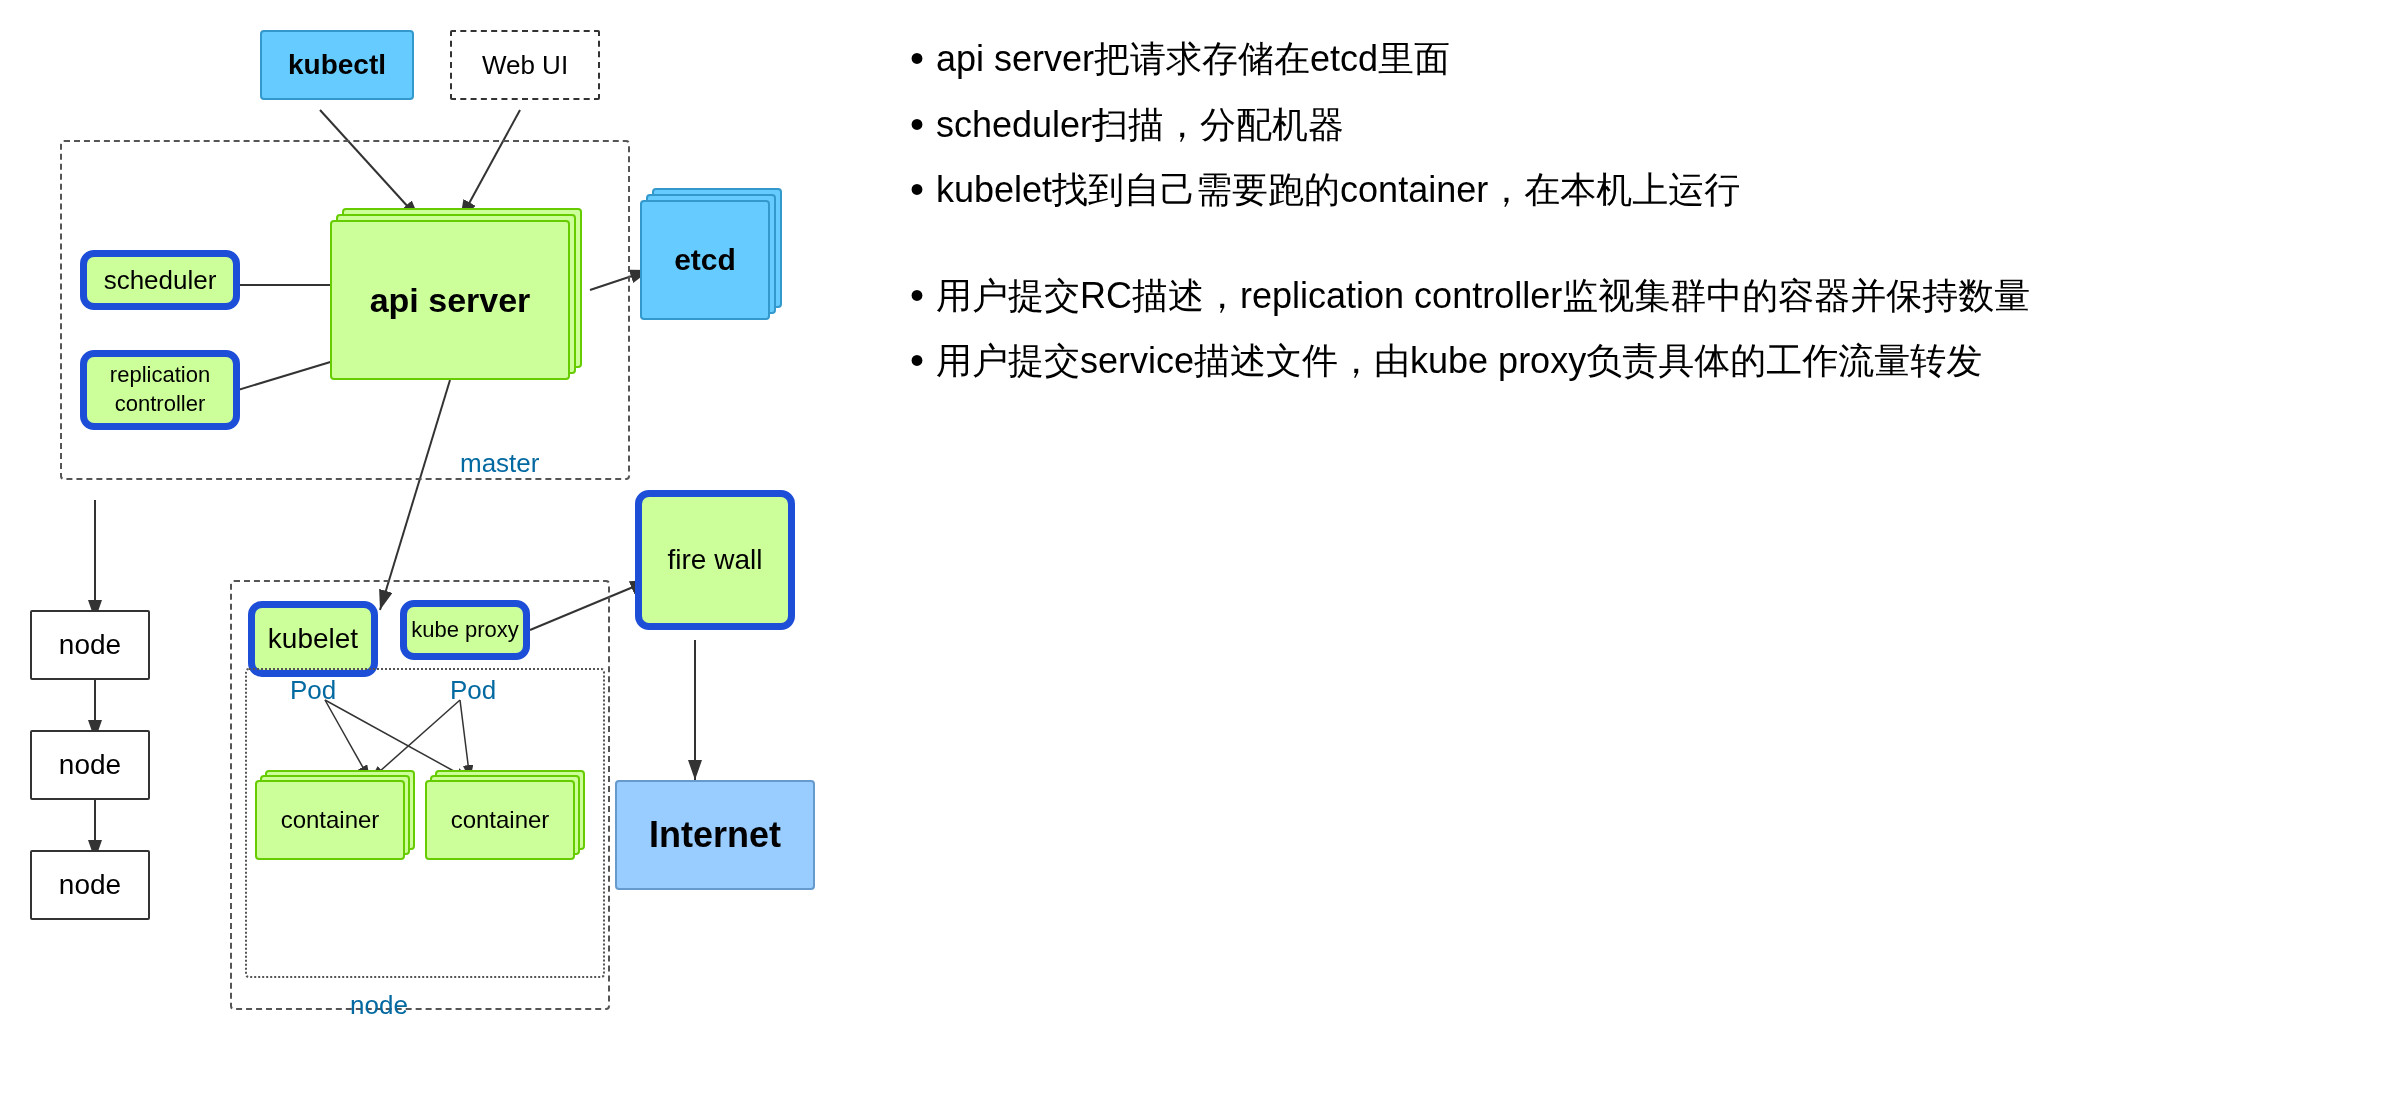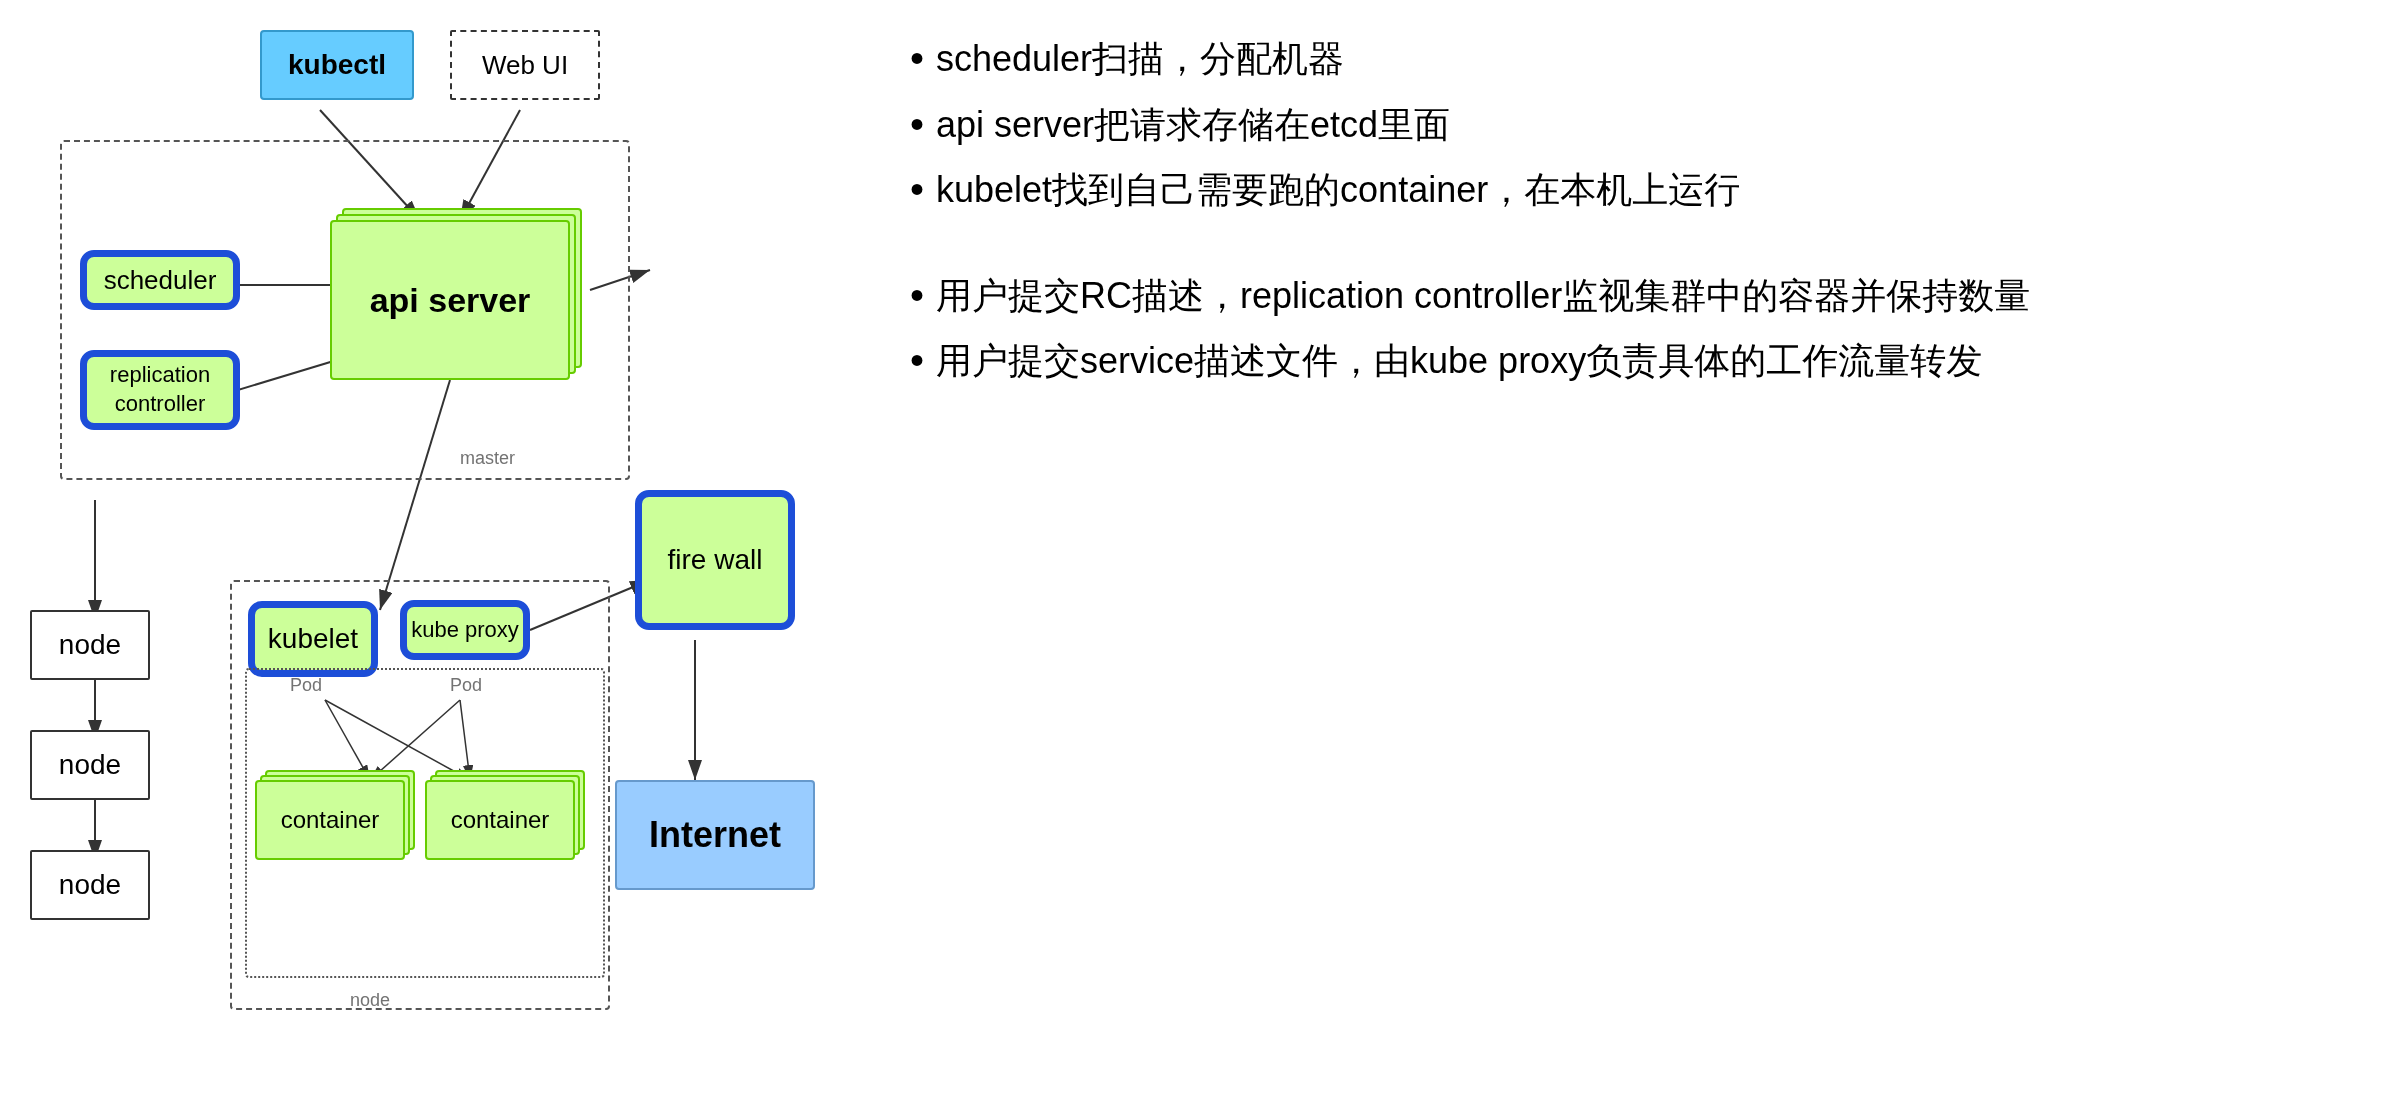--- a/index.html
+++ b/index.html
@@ -245,22 +245,22 @@
       top: 0;
       left: 0;
       width: 100%;
       height: 100%;
       pointer-events: none;
       overflow: visible;
     }
 
     .label-text {
       position: absolute;
-      font-size: 18px;
-      color: #737373;
+      font-size: 26px;
+      color: #0369a1;
     }
   </style>
 </head>
 <body>
 
 <div class="main-container">
 
   <div class="diagram-area">
 
     <svg class="arrows-svg">
@@ -318,20 +318,27 @@
     </div>
 
     <div class="stacked-box" style="left:300px; top:200px; width:240px; height:160px;">
       <div class="stack-back2"></div>
       <div class="stack-back1"></div>
       <div class="stack-front">
         <span>api server</span>
       </div>
     </div>
 
+    <div class="stacked-etcd" style="left:610px; top:180px; width:130px; height:120px;">
+      <div class="stack-back2"></div>
+      <div class="stack-back1"></div>
+      <div class="stack-front">
+        <span>etcd</span>
+      </div>
+    </div>
 
     <div class="box-green" style="left:605px; top:470px; width:160px; height:140px; font-size:28px;">
       <span>fire wall</span>
     </div>
 
     <div class="box-blue-light" style="left:585px; top:760px; width:200px; height:110px; font-size:36px;">
       <span>Internet</span>
     </div>
 
     <div class="dashed-border" style="left:200px; top:560px; width:380px; height:430px;">
@@ -377,24 +384,24 @@
       <span>node</span>
     </div>
     <div class="box-white" style="left:0px; top:830px; width:120px; height:70px;">
       <span>node</span>
     </div>
 
   </div>
 
   <div class="text-area">
     <div class="bullet">
+      <span class="bullet-text">api server把请求存储在etcd里面</span>
+    </div>
+    <div class="bullet">
       <span class="bullet-text">scheduler扫描，分配机器</span>
-    </div>
-    <div class="bullet">
-      <span class="bullet-text">api server把请求存储在etcd里面</span>
     </div>
     <div class="bullet">
       <span class="bullet-text">kubelet找到自己需要跑的container，在本机上运行</span>
     </div>
     <div class="gap"></div>
     <div class="bullet">
       <span class="bullet-text">用户提交RC描述，replication controller监视集群中的容器并保持数量</span>
     </div>
     <div class="bullet">
       <span class="bullet-text">用户提交service描述文件，由kube proxy负责具体的工作流量转发</span>

